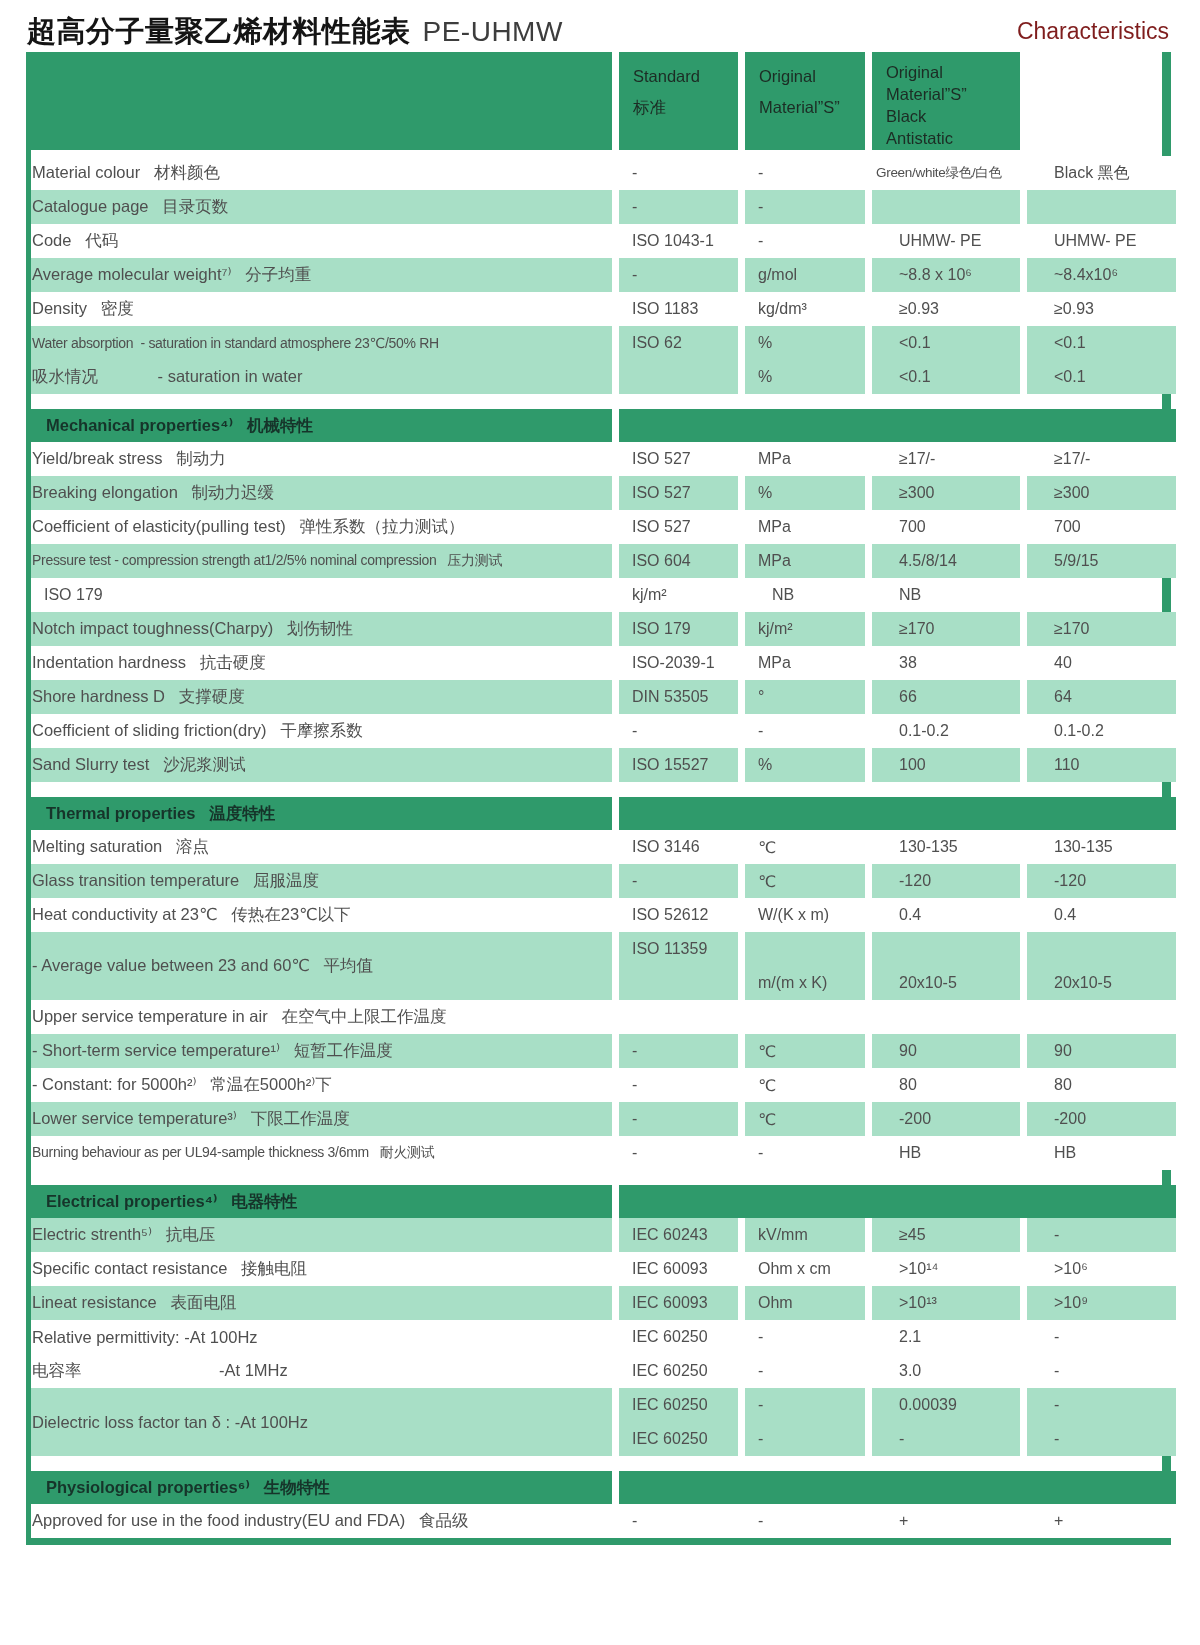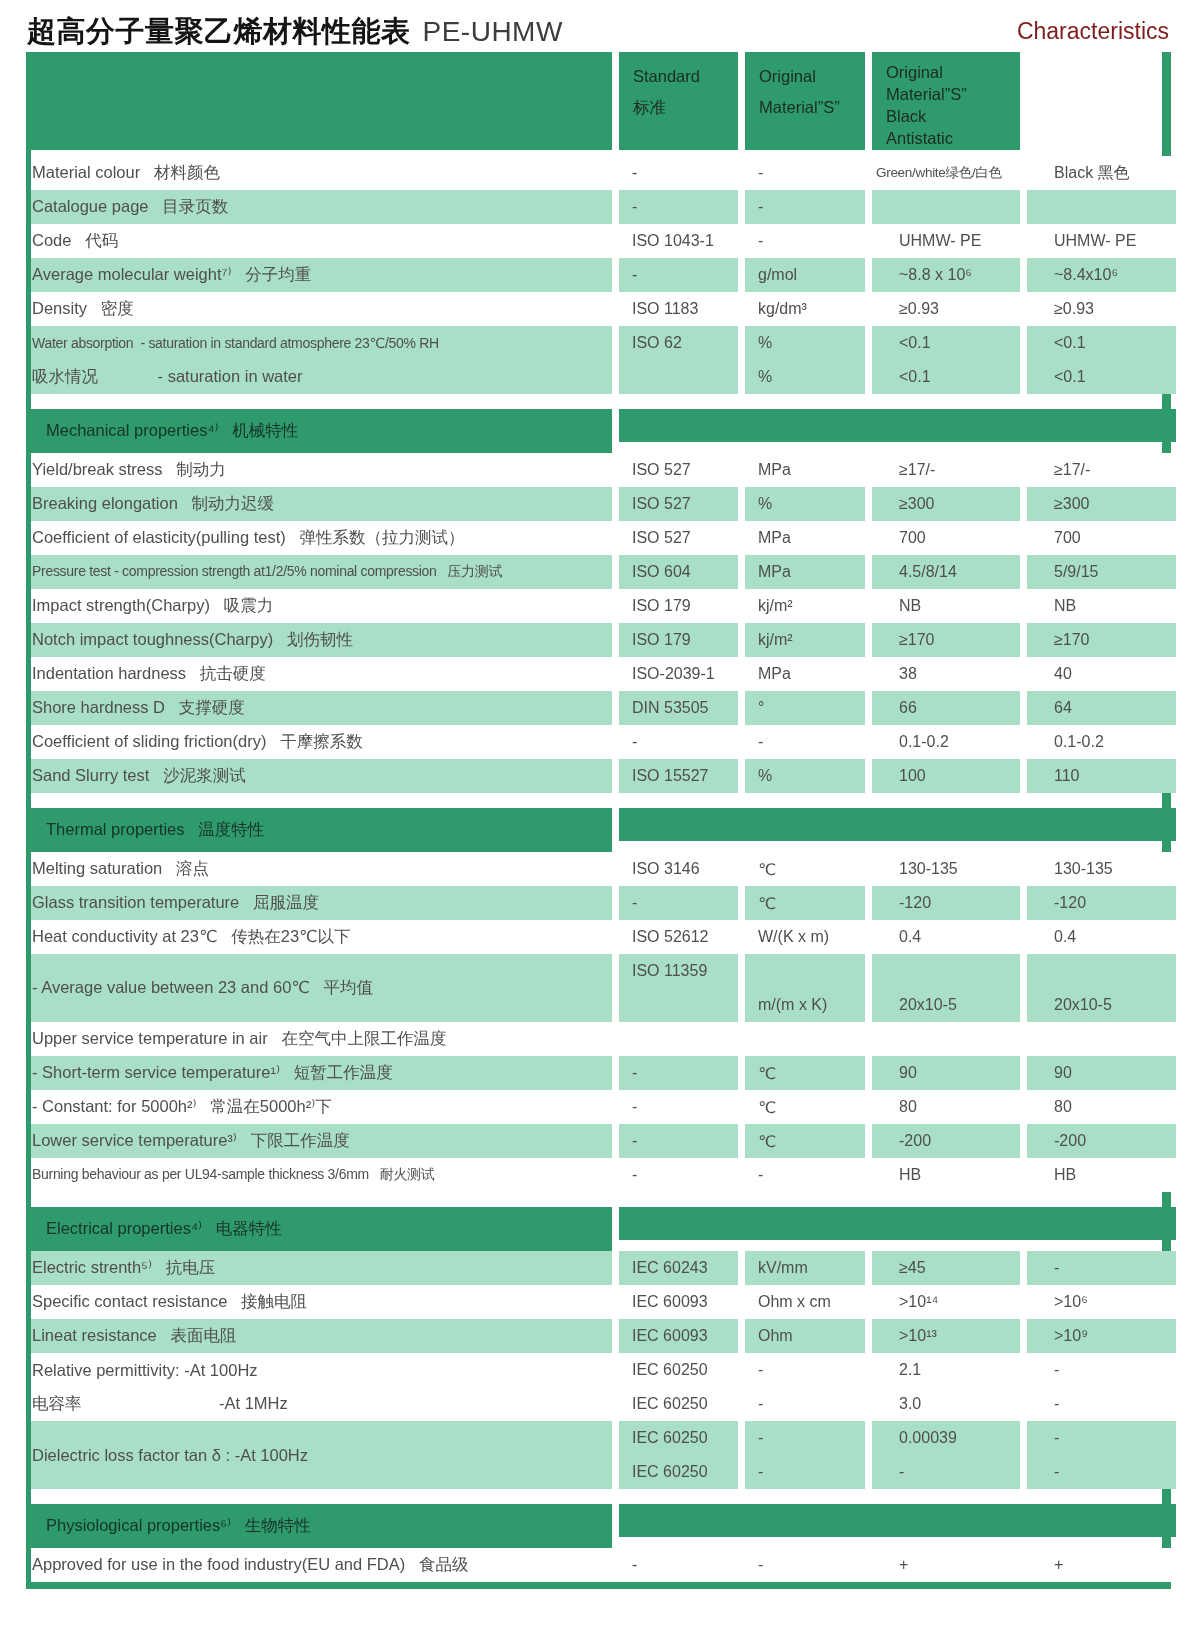--- a/index.html
+++ b/index.html
@@ -47,23 +47,23 @@
     padding:9px 6px 0 14px;
   }
   .h-lines-2{line-height:31px;}
   .h-lines-4{line-height:22px;}
 
   
   .t-band{margin-top:15px;}
   .band-label{
     grid-column:1;
     background:var(--dk);
-    height:44px;display:flex;align-items:center;
+    height:33px;display:flex;align-items:center;
     padding-left:15px;
-    color:var(--bandtxt);font-size:16.5px;font-weight:400;
+    color:var(--bandtxt);font-size:16.5px;font-weight:700;
     white-space:pre;
   }
   .band-rest{grid-column:2 / -1;background:var(--dk);height:33px;}
 
   
   .cell{display:flex;flex-direction:column;justify-content:center;}
   .bg-g .cell{background:var(--lg);}
   .bg-w .cell{background:#ffffff;}
   .ln{
     height:34px;display:flex;align-items:center;
@@ -270,23 +270,20 @@
           <div class="ln">MPa</div>
         </div>
         <div class="cell c-v">
           <div class="ln">4.5/8/14</div>
         </div>
         <div class="cell c-v">
           <div class="ln">5/9/15</div>
         </div>
       </div>
       <div class="t-row grid5 bg-w">
-        <div class="cell c-label">
-          <div class="ln">Impact strength(Charpy)   吸震力</div>
-        </div>
         <div class="cell c-std">
           <div class="ln">ISO 179</div>
         </div>
         <div class="cell c-unit">
           <div class="ln">kj/m²</div>
         </div>
         <div class="cell c-v">
           <div class="ln">NB</div>
         </div>
         <div class="cell c-v">

